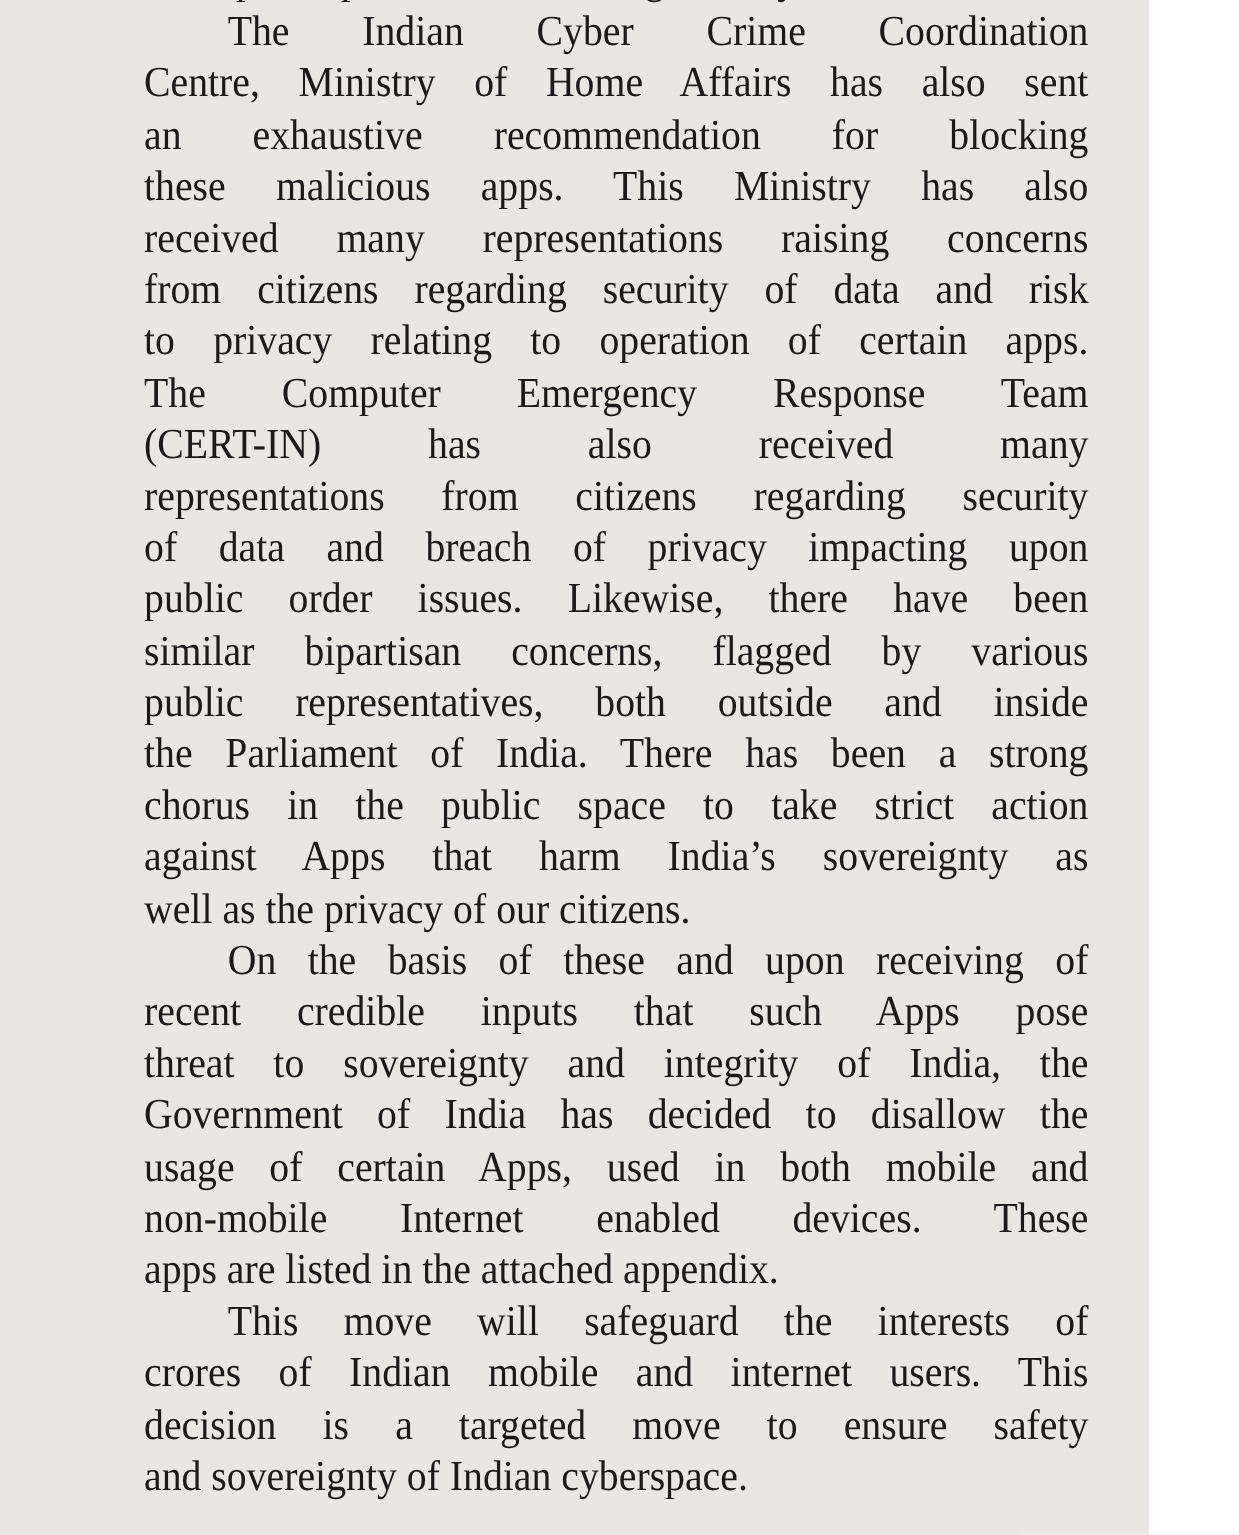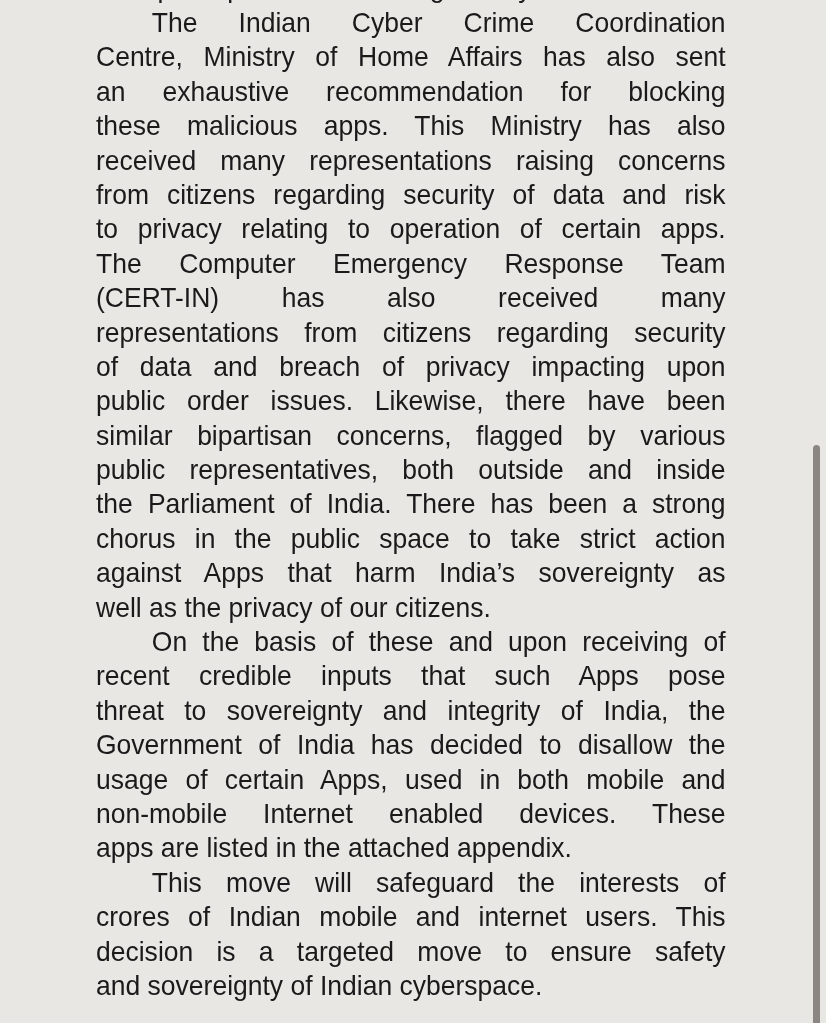--- a/index.html
+++ b/index.html
@@ -1,22 +1,22 @@
 <!DOCTYPE html>
 <html style="--bg: #e9e7e4; --fg: #1a1a1a; --thumb: #8b8682;"><head>
 <meta charset="utf-8">
 <style>
   html, body { margin: 0; padding: 0; }
   .page {
     position: relative;
-    width: 826px;
+    width: 766px;
     height: 1023px;
     background: var(--bg, #e9e7e4);
     overflow: hidden;
-    font-family: Liberation Sans, sans-serif;
+    font-family: Liberation Serif, serif;
     color: var(--fg, #1a1a1a);
   }
   .topclip {
     position: absolute;
     left: 96px;
     top: 0;
     width: 677px;
     height: 9px;
     overflow: hidden;
     transform: scaleX(0.93);

